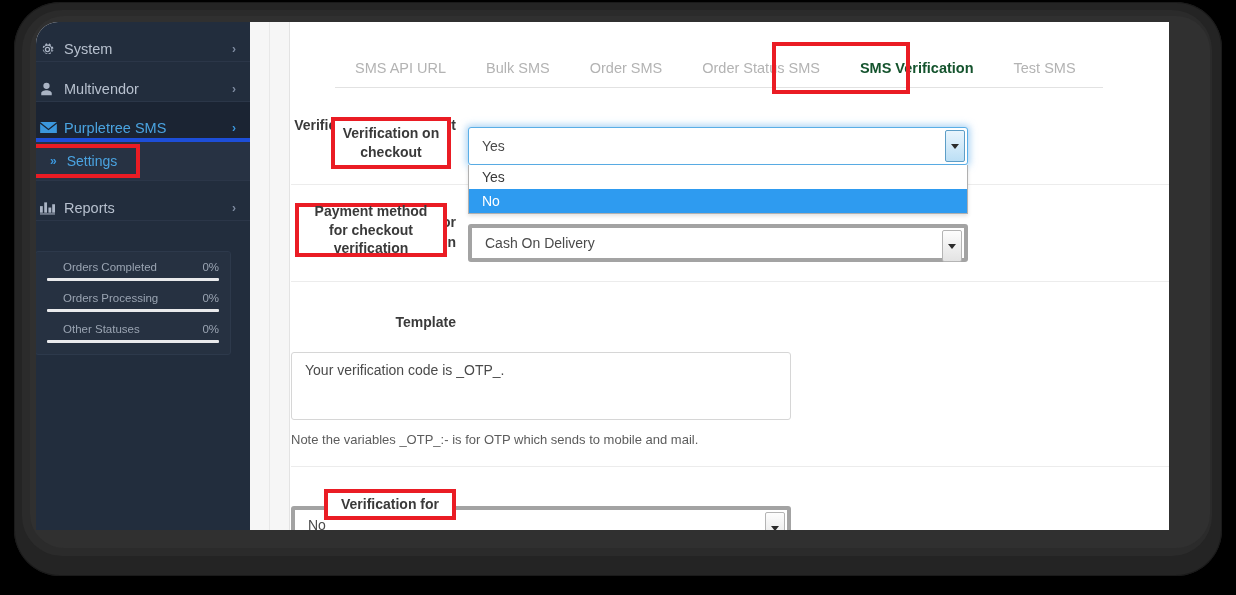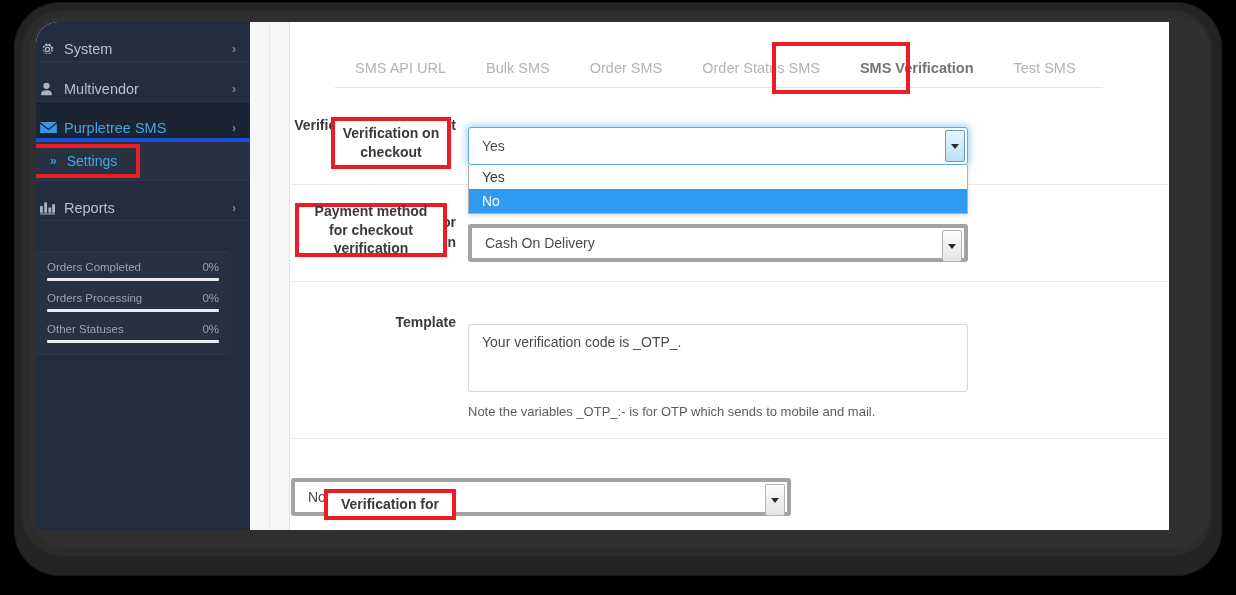--- a/index.html
+++ b/index.html
@@ -122,20 +122,21 @@
   }
   .stat { margin-bottom: 11px; }
   .stat:last-child { margin-bottom: 5px; }
   .stat-row {
     display: flex;
     justify-content: space-between;
     align-items: baseline;
     color: #9aa4b2;
     font-size: 11.5px;
     margin-bottom: 5px;
+    margin-left: 16px;
   }
   .stat-bar {
     height: 3px;
     background: #e9eaec;
     border-radius: 1px;
   }
 
   
   #gutter {
     position: absolute;
@@ -175,21 +176,21 @@
   }
   .tab {
     position: relative;
     padding: 0 20px 12px 20px;
     font-size: 14.5px;
     color: #b3b3b3;
     cursor: pointer;
     white-space: nowrap;
   }
   .tab.selected {
-    color: #737373;
+    color: #14532d;
     font-weight: bold;
   }
   #tab-highlight {
     position: absolute;
     left: 481px; top: 16px;
     width: 138px; height: 52px;
     border: 4px solid #ea1c24;
     background: transparent;
     pointer-events: none;
     z-index: 6;
@@ -458,21 +459,21 @@
       <div class="row-field">
         <div class="sel">
           <span>Cash On Delivery</span>
           <span class="sel-btn">
                 <i class="arw"></i>
               </span>
         </div>
       </div>
     </div>
 
-    <div class="form-row" style="min-height:110px; padding-top:22px;">
+    <div class="form-row" style="min-height:110px; padding-top:22px;flex-direction:column;">
       <div class="row-label">Template</div>
       <div class="row-field">
         <textarea class="ta" style="">Your verification code is _OTP_.</textarea>
         <div class="help">Note the variables _OTP_:- is for OTP which sends to mobile and mail.</div>
       </div>
     </div>
 
     <div class="form-row" style="min-height:82px;">
       <div class="row-field">
         <div class="sel">

